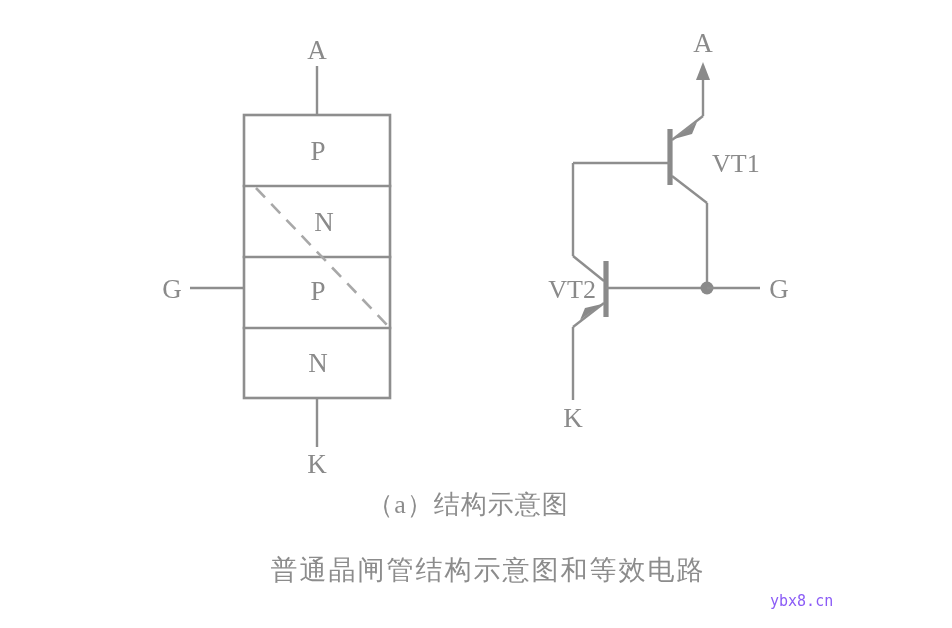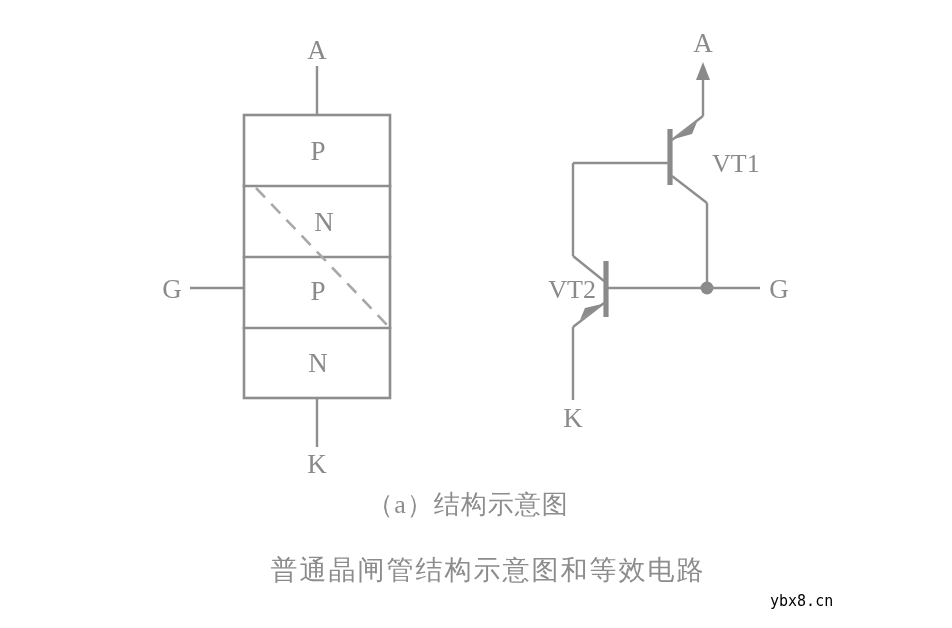--- a/index.html
+++ b/index.html
@@ -105,21 +105,21 @@
     color: #8c8c8c;
     letter-spacing: 2px;
     white-space: nowrap;
   }
   .watermark {
     position: absolute;
     left: 770px;
     top: 592px;
     font-family: "DejaVu Sans Mono", "Liberation Mono", monospace;
     font-size: 15px;
-    color: #000000;
+    color: #8b5cf6;
     letter-spacing: 0px;
   }
 </style>
 </head>
 <body>
 
 <div id="figure-root">
 
   <svg class="diagram" viewBox="0 0 952 628">
 

